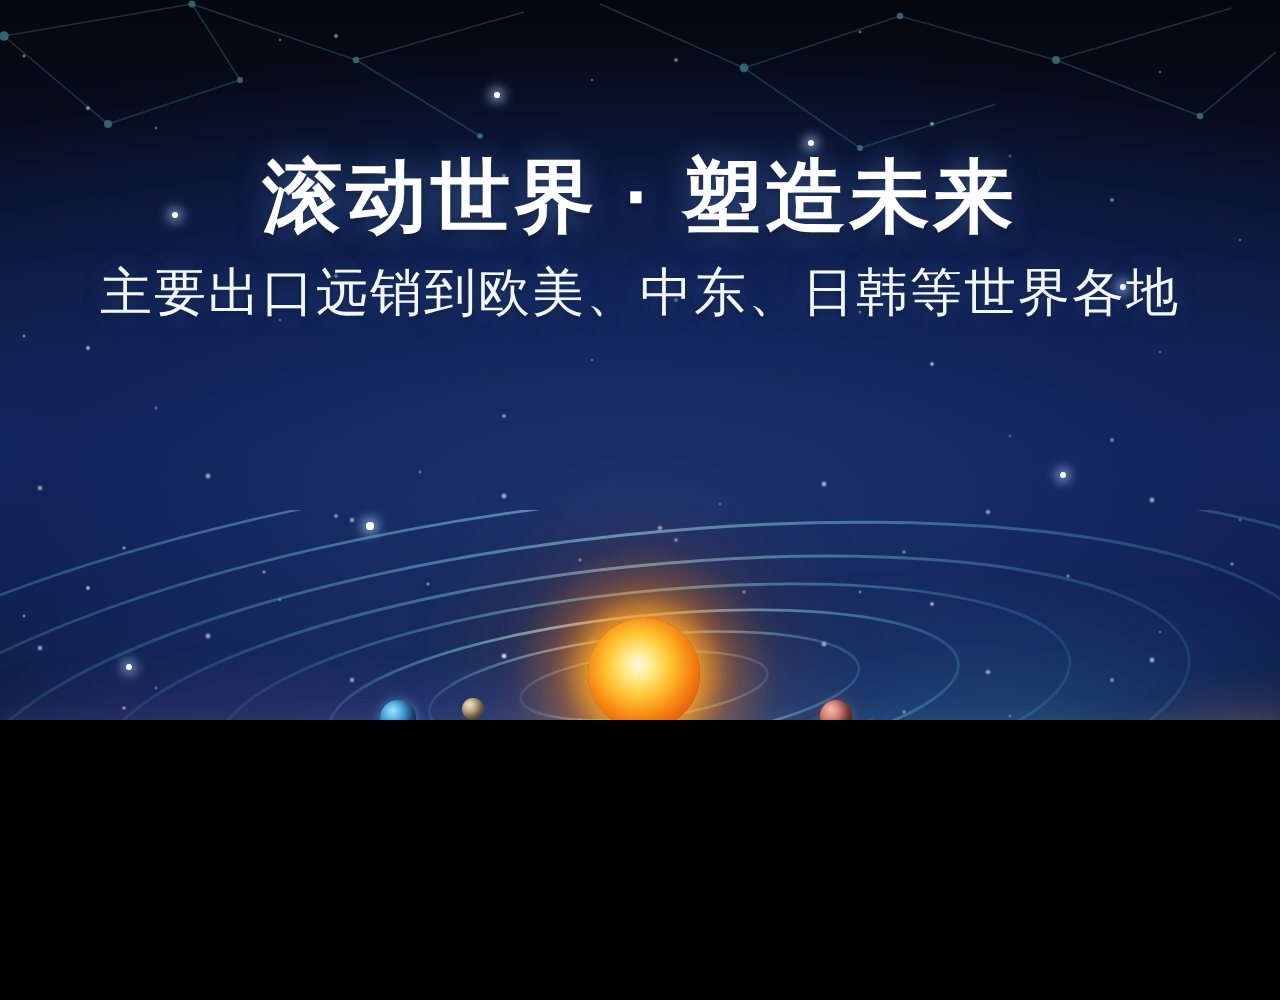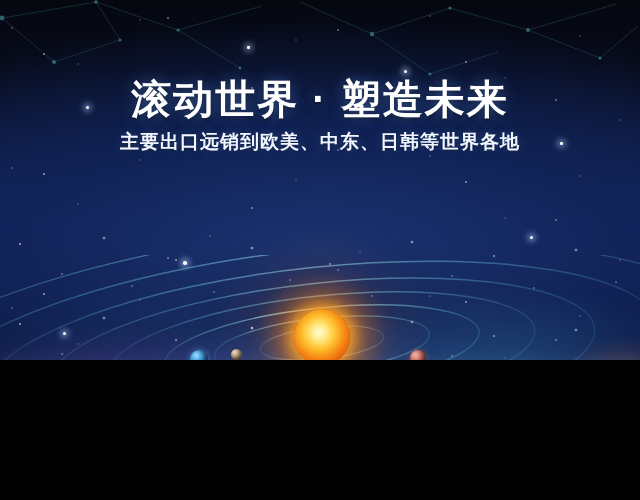--- a/index.html
+++ b/index.html
@@ -149,21 +149,21 @@
     background:radial-gradient(ellipse, rgba(255,170,100,0.32) 0%, rgba(255,130,70,0.10) 50%, rgba(255,120,60,0) 76%);}
 
   
   .text-wrap{position:absolute;left:0;top:0;width:640px;text-align:center;}
   .headline{margin:0;padding-top:76px;color:#ffffff;font-size:40px;font-weight:bold;
     letter-spacing:2px;line-height:1.15;
     text-shadow:0 0 14px rgba(90,140,220,0.55), 0 2px 5px rgba(0,0,0,0.65);}
   .sub1{margin:0;padding-top:22px;color:#f2f6ff;font-size:26px;font-weight:normal;
     letter-spacing:1px;line-height:1.3;
     text-shadow:0 0 10px rgba(70,120,200,0.5), 0 1px 4px rgba(0,0,0,0.6);}
-  .sub2{margin:0;padding-top:8px;color:#f2f6ff;font-size:19px;font-weight:bold;
+  .sub2{margin:0;padding-top:8px;color:#f2f6ff;font-size:26px;font-weight:normal;
     letter-spacing:1px;line-height:1.3;
     text-shadow:0 0 10px rgba(70,120,200,0.5), 0 1px 4px rgba(0,0,0,0.6);}
 </style>
 </head>
 <body>
 
 <div id="banner">
 
   <div class="wash neb-purple"></div>
   <div class="wash neb-rose"></div>

